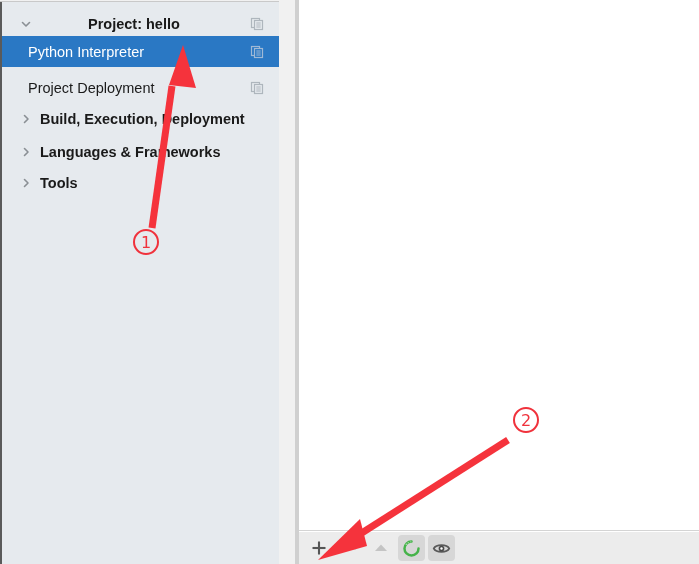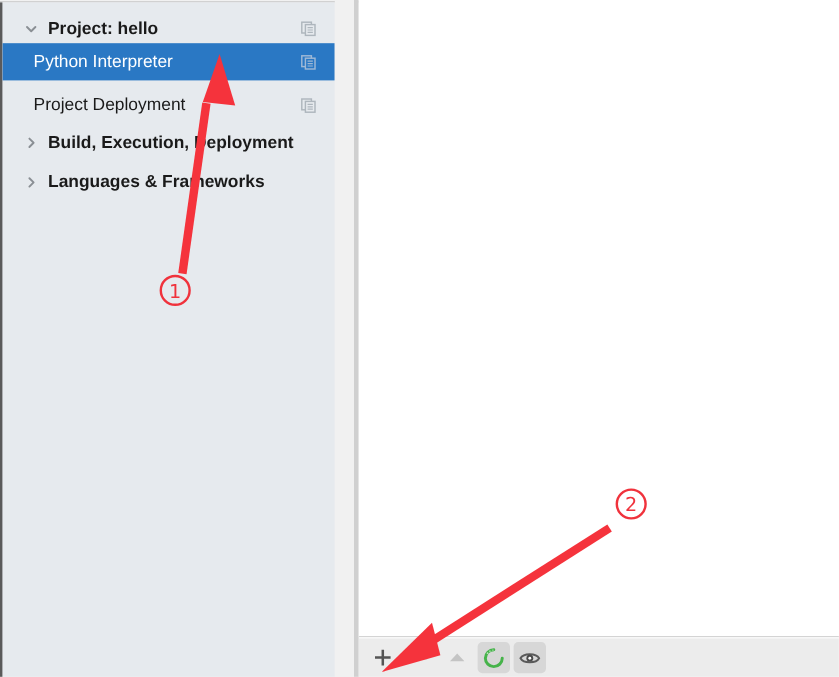--- a/index.html
+++ b/index.html
@@ -170,21 +170,21 @@
 </style>
 </head>
 <body>
 
 <div id="root">
 
   <div class="top-hairline"></div>
 
   <div id="sidebar">
 
-    <div class="tree-row" style="top: 6px; position: absolute; left: 0px; right: 0px;">
+    <div class="tree-row" style="top: 6px; position: absolute; left: 0px; right: 0px; padding-left: 48px;">
       <span class="twisty">
         <svg width="12" height="12" viewBox="0 0 12 12">
           <path d="M2.5 4.5 L6 8 L9.5 4.5" fill="none" stroke="#8a8f94" stroke-width="1.6" stroke-linecap="round" stroke-linejoin="round"></path>
         </svg>
       </span>
       <span class="row-label bold lvl1">Project: hello</span>
       <span class="copy-icon">
         <svg width="14" height="14" viewBox="0 0 14 14">
           <rect x="1.5" y="1.5" width="8" height="9" fill="#e6eaee" stroke="#aeb6bd" stroke-width="1.2"></rect>
           <rect x="4.5" y="3.5" width="8" height="9" fill="#e6eaee" stroke="#aeb6bd" stroke-width="1.2"></rect>
@@ -232,20 +232,28 @@
 
     <div class="tree-row" style="top: 134px; position: absolute; left: 0px; right: 0px;">
       <span class="twisty">
         <svg width="12" height="12" viewBox="0 0 12 12">
           <path d="M4.5 2.5 L8 6 L4.5 9.5" fill="none" stroke="#8a8f94" stroke-width="1.6" stroke-linecap="round" stroke-linejoin="round"></path>
         </svg>
       </span>
       <span class="row-label bold lvl1">Languages &amp; Frameworks</span>
     </div>
 
+    <div class="tree-row" style="top: 165px; position: absolute; left: 0px; right: 0px;">
+      <span class="twisty">
+        <svg width="12" height="12" viewBox="0 0 12 12">
+          <path d="M4.5 2.5 L8 6 L4.5 9.5" fill="none" stroke="#8a8f94" stroke-width="1.6" stroke-linecap="round" stroke-linejoin="round"></path>
+        </svg>
+      </span>
+      <span class="row-label bold lvl1">Tools</span>
+    </div>
 
   </div>
 
   <div id="panel-gap"></div>
   <div id="panel-divider"></div>
 
   <div id="right-panel">
 
     <div id="list-area"></div>
 

